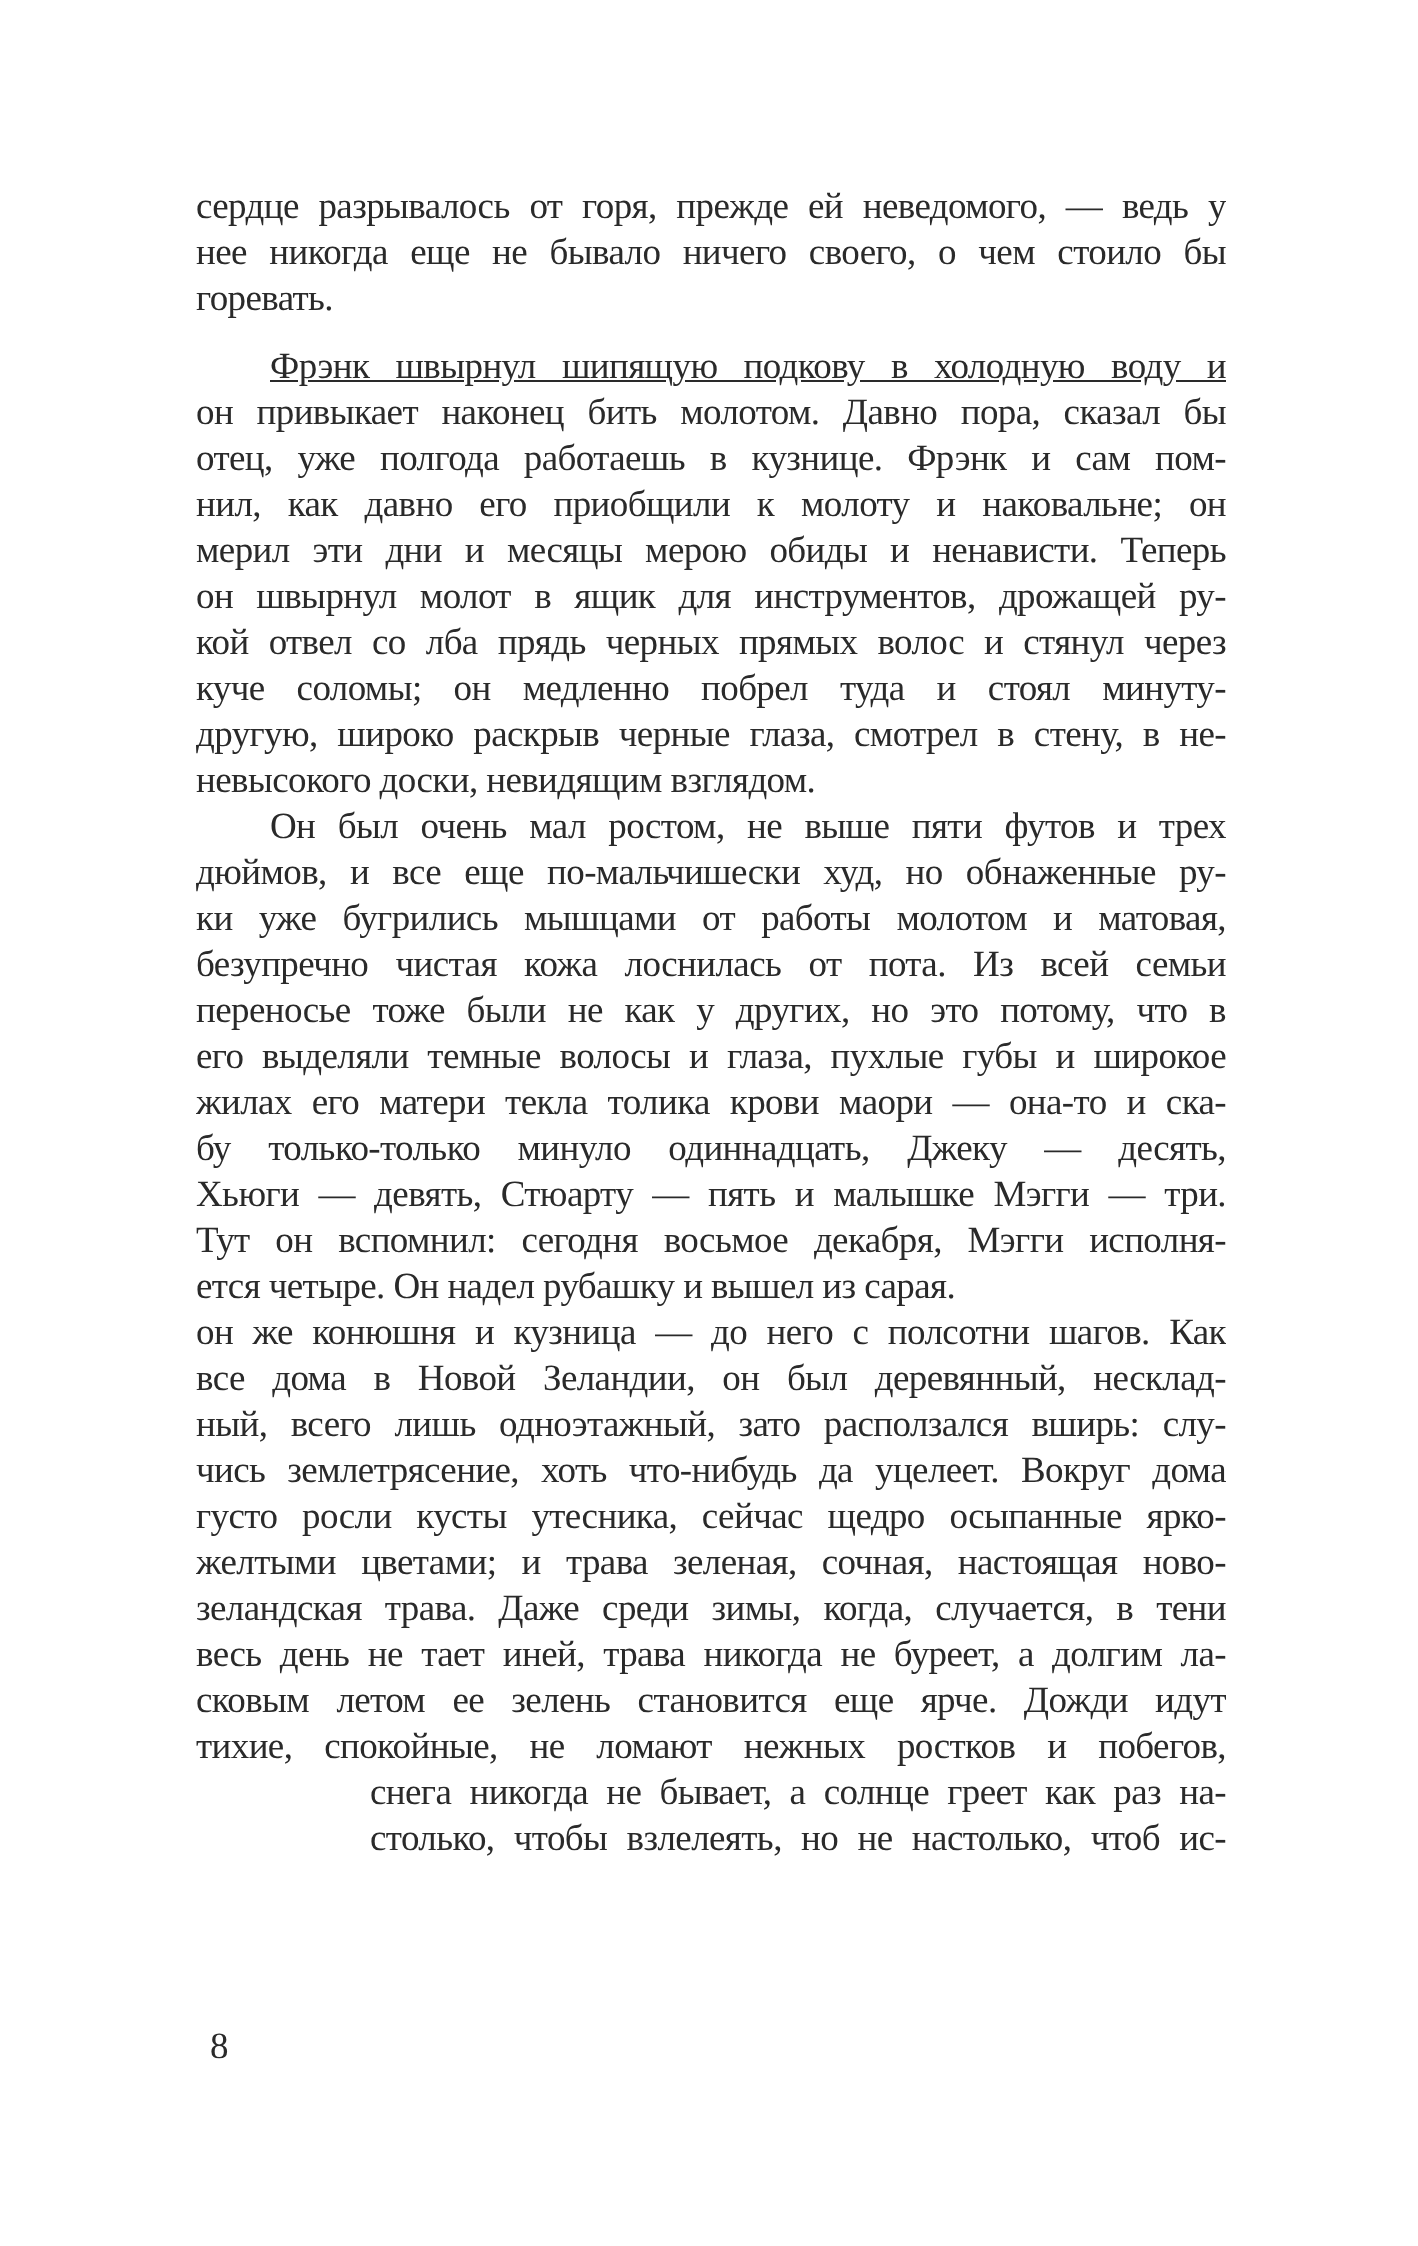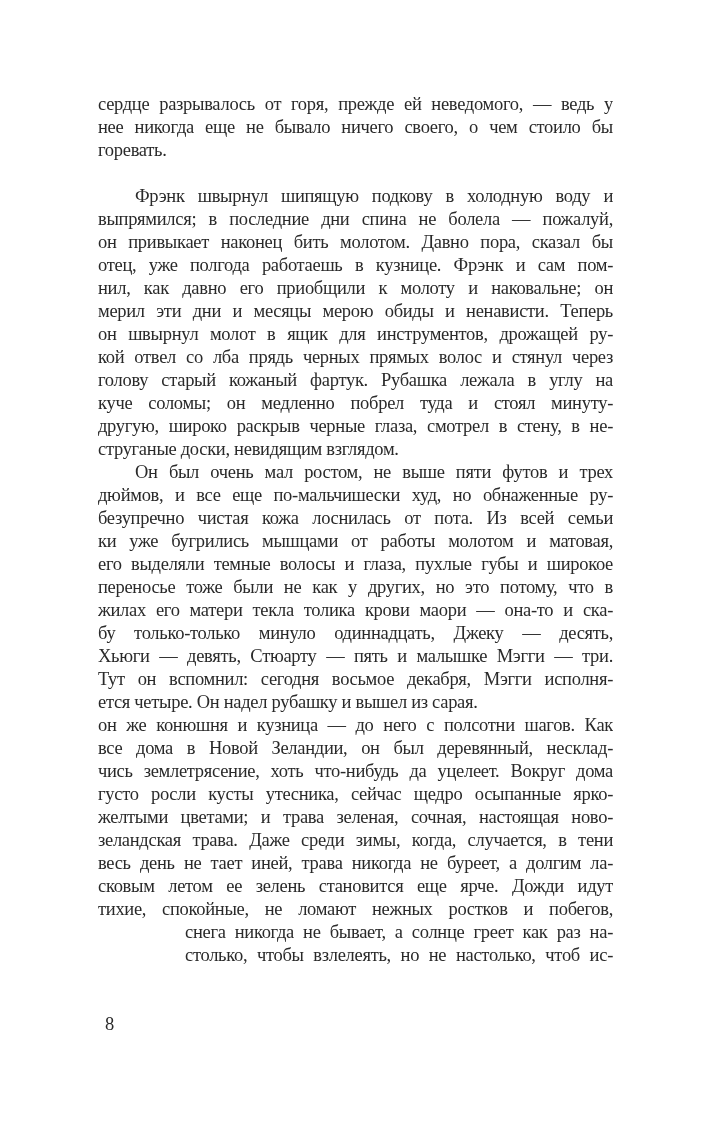--- a/index.html
+++ b/index.html
@@ -31,63 +31,62 @@
     text-align: right;
     text-align-last: left;
     white-space: normal;
   }
   .line.just {
     text-align: justify;
     text-align-last: justify;
   }
   .line.ind-para { padding-left: 37px; }
   .line.ind-deep { padding-left: 87px; }
-  .line.gap { margin-top: 23px; }
+  .line.gap { margin-top: 11px; text-decoration: underline; }
   .page-number {
     position: absolute;
     left: 105px;
     top: 1013px;
     font-size: 18.5px;
     line-height: 23px;
     color: #2a2a2a;
   }
 </style>
 </head>
 <body>
 
 <div class="page">
   <main class="text-block" id="lines-root">
       <div class="line just">сердце разрывалось от горя, прежде ей неведомого, — ведь у</div>
       <div class="line just">нее никогда еще не бывало ничего своего, о чем стоило бы</div>
       <div class="line">горевать.</div>
       <div class="line just ind-para gap">Фрэнк швырнул шипящую подкову в холодную воду и</div>
-      <div class="line just">выпрямился; в последние дни спина не болела — пожалуй,</div>
       <div class="line just">он привыкает наконец бить молотом. Давно пора, сказал бы</div>
       <div class="line just">отец, уже полгода работаешь в кузнице. Фрэнк и сам пом-</div>
       <div class="line just">нил, как давно его приобщили к молоту и наковальне; он</div>
       <div class="line just">мерил эти дни и месяцы мерою обиды и ненависти. Теперь</div>
       <div class="line just">он швырнул молот в ящик для инструментов, дрожащей ру-</div>
       <div class="line just">кой отвел со лба прядь черных прямых волос и стянул через</div>
-      <div class="line just">голову старый кожаный фартук. Рубашка лежала в углу на</div>
       <div class="line just">куче соломы; он медленно побрел туда и стоял минуту-</div>
       <div class="line just">другую, широко раскрыв черные глаза, смотрел в стену, в не-</div>
-      <div class="line">струганые доски, невидящим взглядом.</div>
+      <div class="line">невысокого доски, невидящим взглядом.</div>
       <div class="line just ind-para">Он был очень мал ростом, не выше пяти футов и трех</div>
       <div class="line just">дюймов, и все еще по-мальчишески худ, но обнаженные ру-</div>
+      <div class="line just">ки уже бугрились мышцами от работы молотом и матовая,</div>
       <div class="line just">безупречно чистая кожа лоснилась от пота. Из всей семьи</div>
-      <div class="line just">ки уже бугрились мышцами от работы молотом и матовая,</div>
+      <div class="line just">переносье тоже были не как у других, но это потому, что в</div>
       <div class="line just">его выделяли темные волосы и глаза, пухлые губы и широкое</div>
-      <div class="line just">переносье тоже были не как у других, но это потому, что в</div>
       <div class="line just">жилах его матери текла толика крови маори — она-то и ска-</div>
       <div class="line just">бу только-только минуло одиннадцать, Джеку — десять,</div>
       <div class="line just">Хьюги — девять, Стюарту — пять и малышке Мэгги — три.</div>
       <div class="line just">Тут он вспомнил: сегодня восьмое декабря, Мэгги исполня-</div>
       <div class="line">ется четыре. Он надел рубашку и вышел из сарая.</div>
       <div class="line just">он же конюшня и кузница — до него с полсотни шагов. Как</div>
       <div class="line just">все дома в Новой Зеландии, он был деревянный, несклад-</div>
+      <div class="line just">ный, всего лишь одноэтажный, зато расползался вширь: слу-</div>
       <div class="line just">чись землетрясение, хоть что-нибудь да уцелеет. Вокруг дома</div>
       <div class="line just">густо росли кусты утесника, сейчас щедро осыпанные ярко-</div>
       <div class="line just">желтыми цветами; и трава зеленая, сочная, настоящая ново-</div>
       <div class="line just">зеландская трава. Даже среди зимы, когда, случается, в тени</div>
       <div class="line just">весь день не тает иней, трава никогда не буреет, а долгим ла-</div>
       <div class="line just">сковым летом ее зелень становится еще ярче. Дожди идут</div>
       <div class="line just">тихие, спокойные, не ломают нежных ростков и побегов,</div>
       <div class="line just ind-deep">снега никогда не бывает, а солнце греет как раз на-</div>
       <div class="line just ind-deep">столько, чтобы взлелеять, но не настолько, чтоб ис-</div>
     </main>

